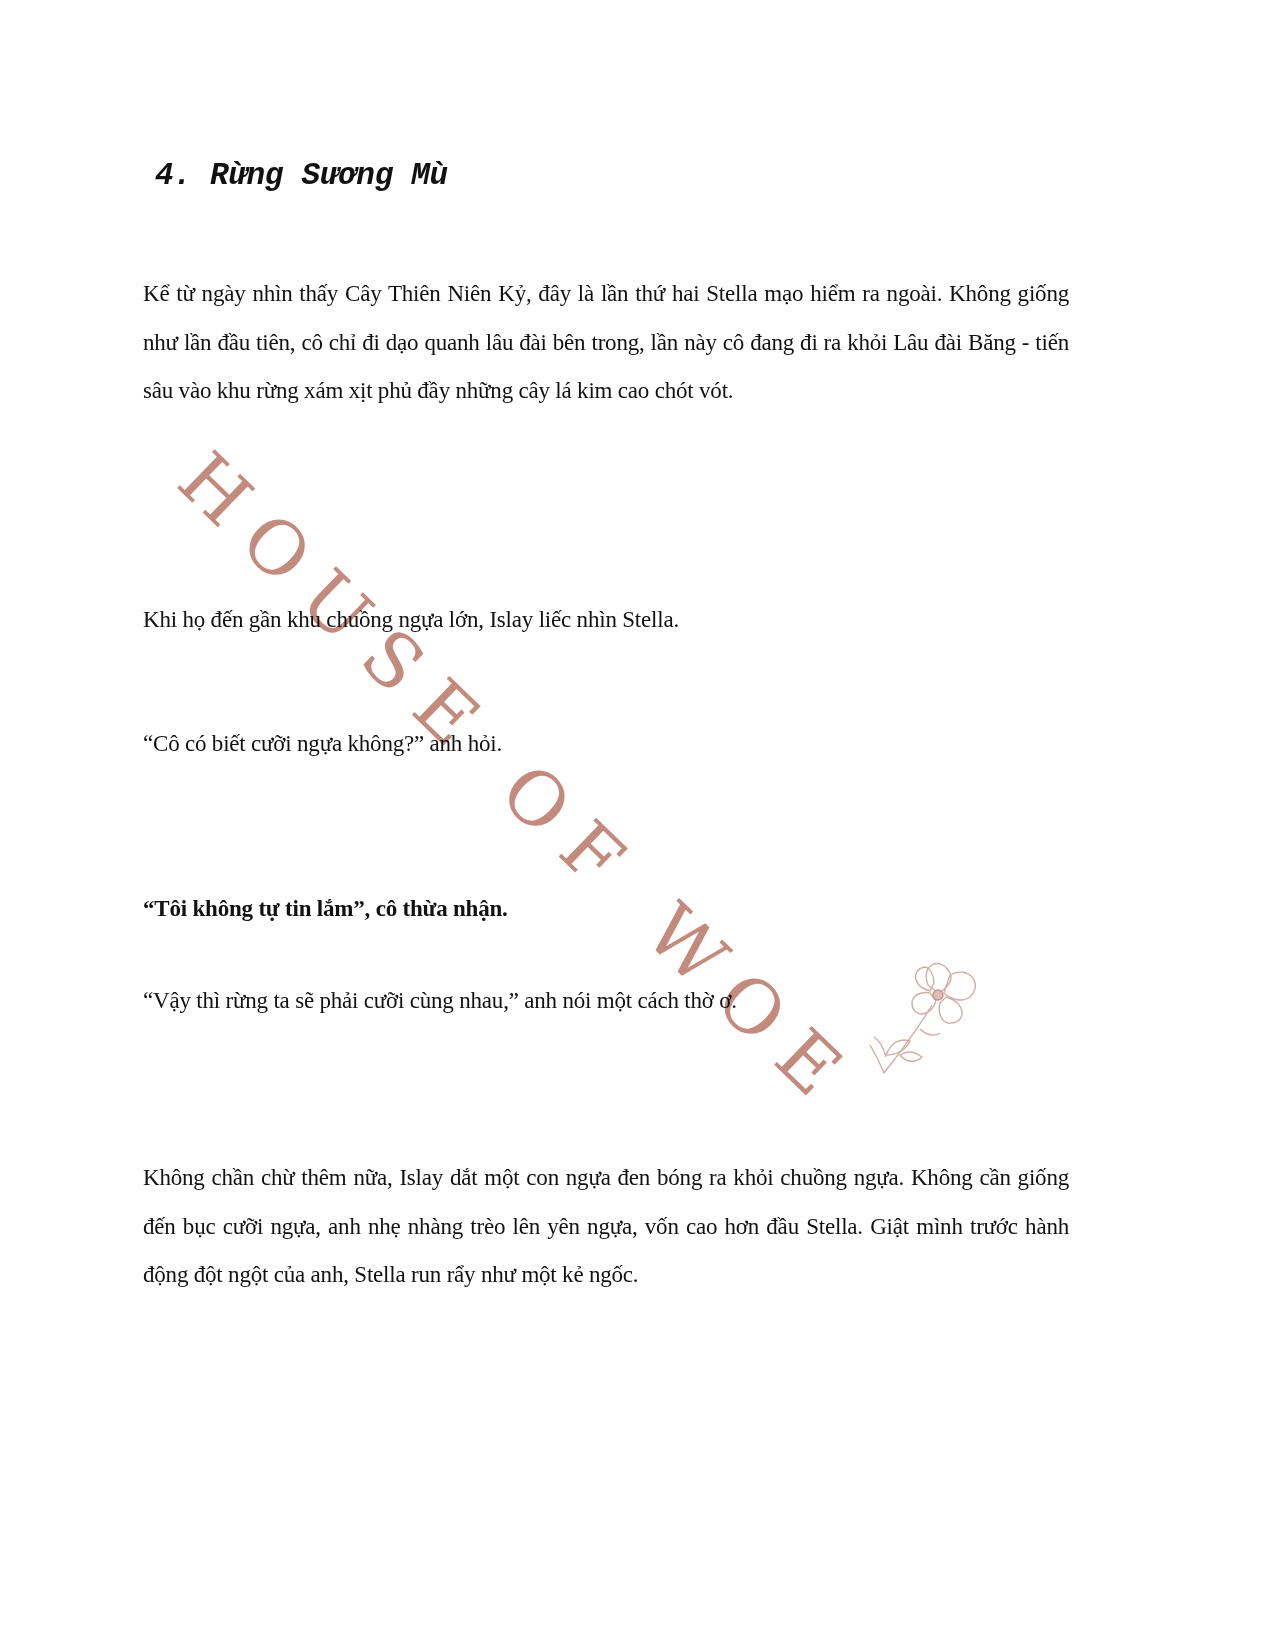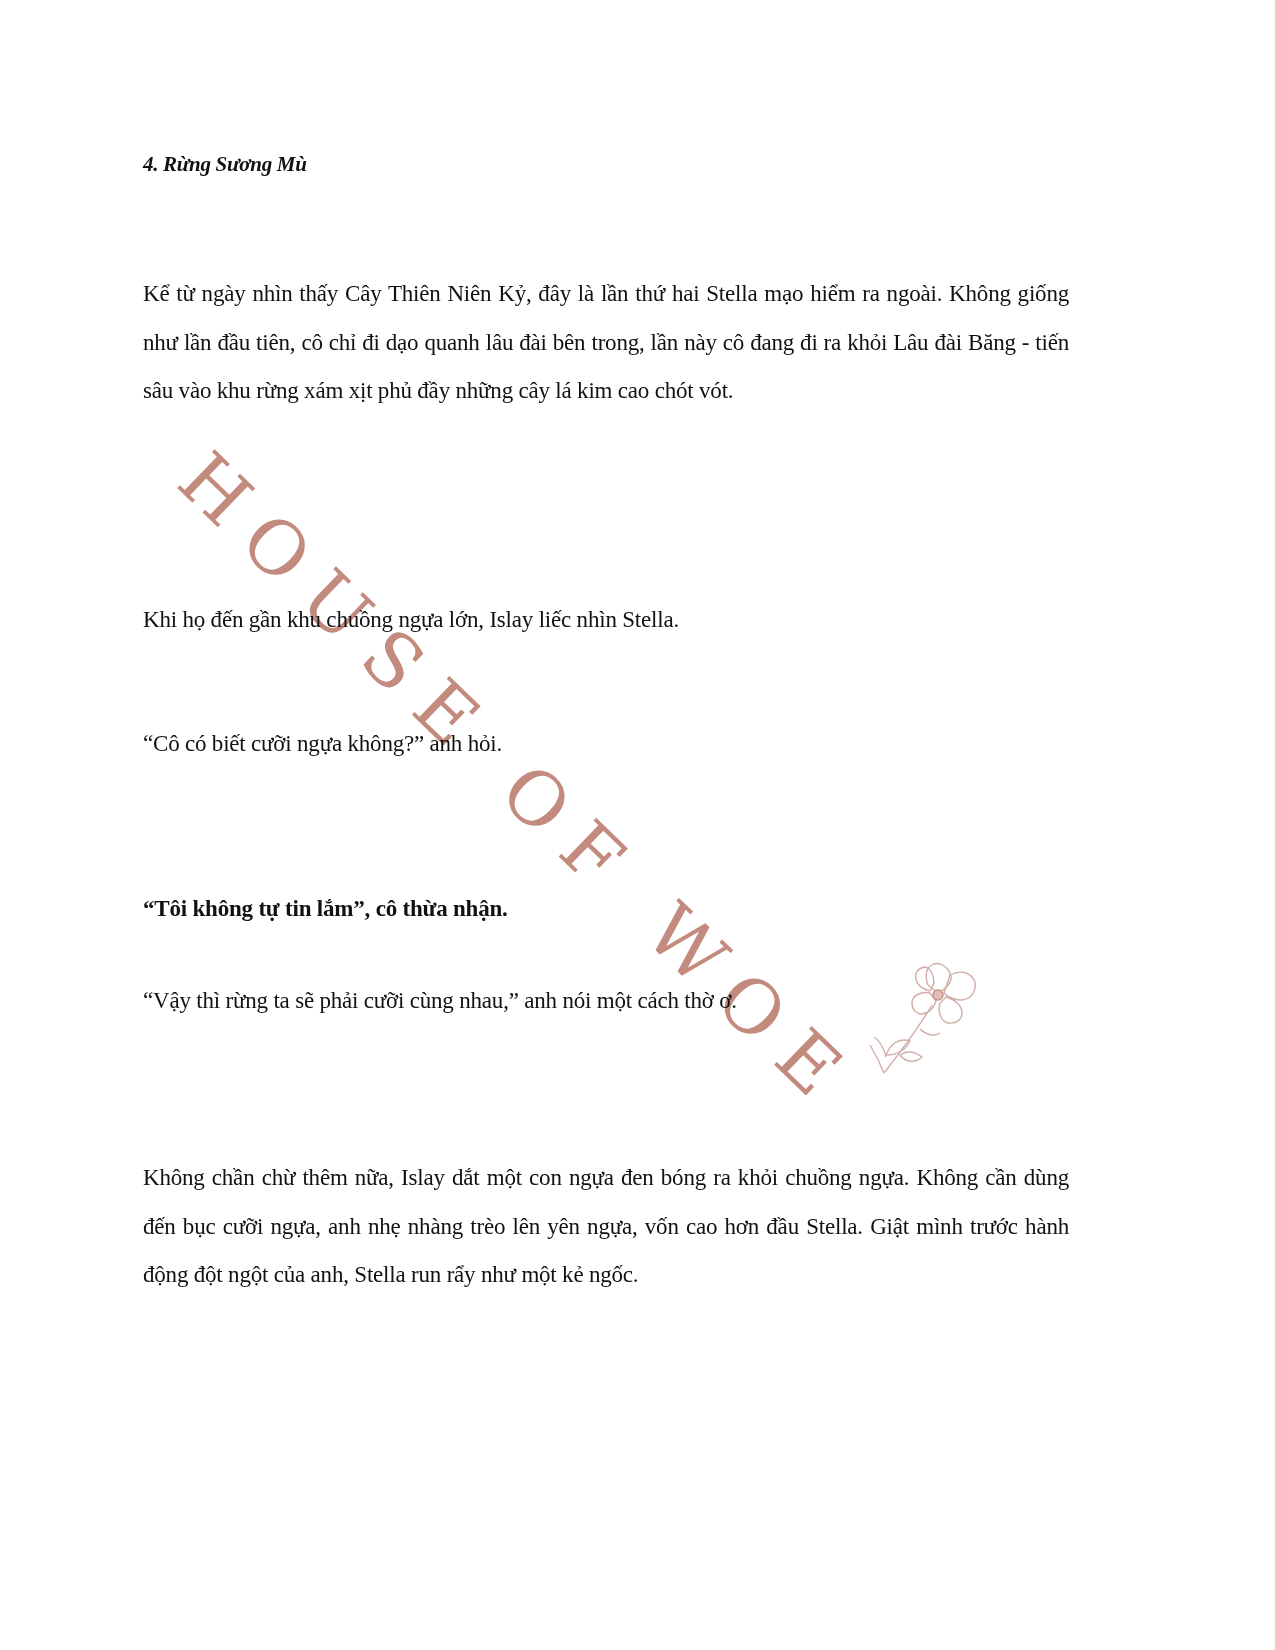--- a/index.html
+++ b/index.html
@@ -23,26 +23,26 @@
       background: #ffffff;
     }
     .content {
       position: absolute;
       left: 143px;
       top: 140px;
       width: 926px;
       z-index: 2;
     }
     .chapter-title {
-      font-family: Liberation Serif, serif;
+      font-family: Liberation Mono, monospace;
       font-weight: bold;
       font-style: italic;
-      font-size: 21px;
+      font-size: 31px;
       line-height: 48px;
-      margin: 0;
+      margin: 12px;
       letter-spacing: -0.3px;
     }
     .para {
       font-family: "Liberation Serif", "DejaVu Serif", serif;
       font-size: 23px;
       line-height: 48.5px;
       margin: 0;
       text-align: justify;
       letter-spacing: -0.2px;
     }
@@ -111,16 +111,16 @@
     </svg>
   </div>
 
   <div class="content">
     <h1 class="chapter-title">4. Rừng Sương Mù</h1>
     <p class="para p1">Kể từ ngày nhìn thấy Cây Thiên Niên Kỷ, đây là lần thứ hai Stella mạo hiểm ra ngoài. Không giống như lần đầu tiên, cô chỉ đi dạo quanh lâu đài bên trong, lần này cô đang đi ra khỏi Lâu đài Băng - tiến sâu vào khu rừng xám xịt phủ đầy những cây lá kim cao chót vót.</p>
     <p class="para p2">Khi họ đến gần khu chuồng ngựa lớn, Islay liếc nhìn Stella.</p>
     <p class="para p3">“Cô có biết cưỡi ngựa không?” anh hỏi.</p>
     <p class="para p4">“Tôi không tự tin lắm”, cô thừa nhận.</p>
     <p class="para p5">“Vậy thì rừng ta sẽ phải cưỡi cùng nhau,” anh nói một cách thờ ơ.</p>
-    <p class="para p6">Không chần chừ thêm nữa, Islay dắt một con ngựa đen bóng ra khỏi chuồng ngựa. Không cần dùng đến bục cưỡi ngựa, anh nhẹ nhàng trèo lên yên ngựa, vốn cao hơn đầu Stella. Giật mình trước hành động đột ngột của anh, Stella run rẩy như một kẻ ngốc.</p>
+    <p class="para p6">Không chần chừ thêm nữa, Islay dắt một con ngựa đen bóng ra khỏi chuồng ngựa. Không cần giống đến bục cưỡi ngựa, anh nhẹ nhàng trèo lên yên ngựa, vốn cao hơn đầu Stella. Giật mình trước hành động đột ngột của anh, Stella run rẩy như một kẻ ngốc.</p>
   </div>
 
 </div>
 
 </body></html>

